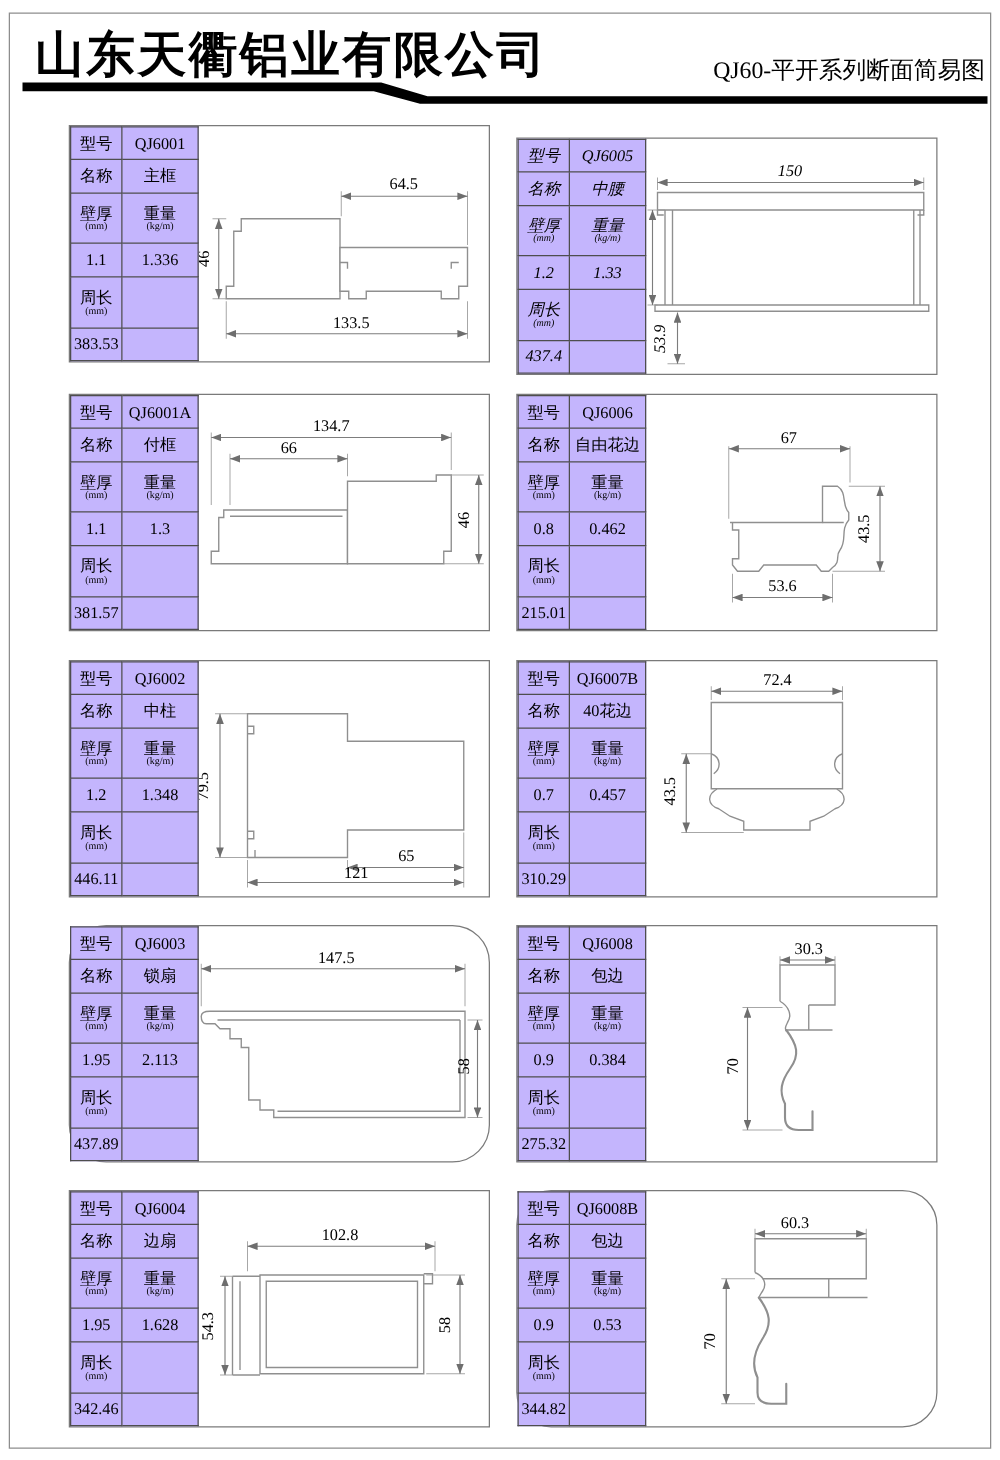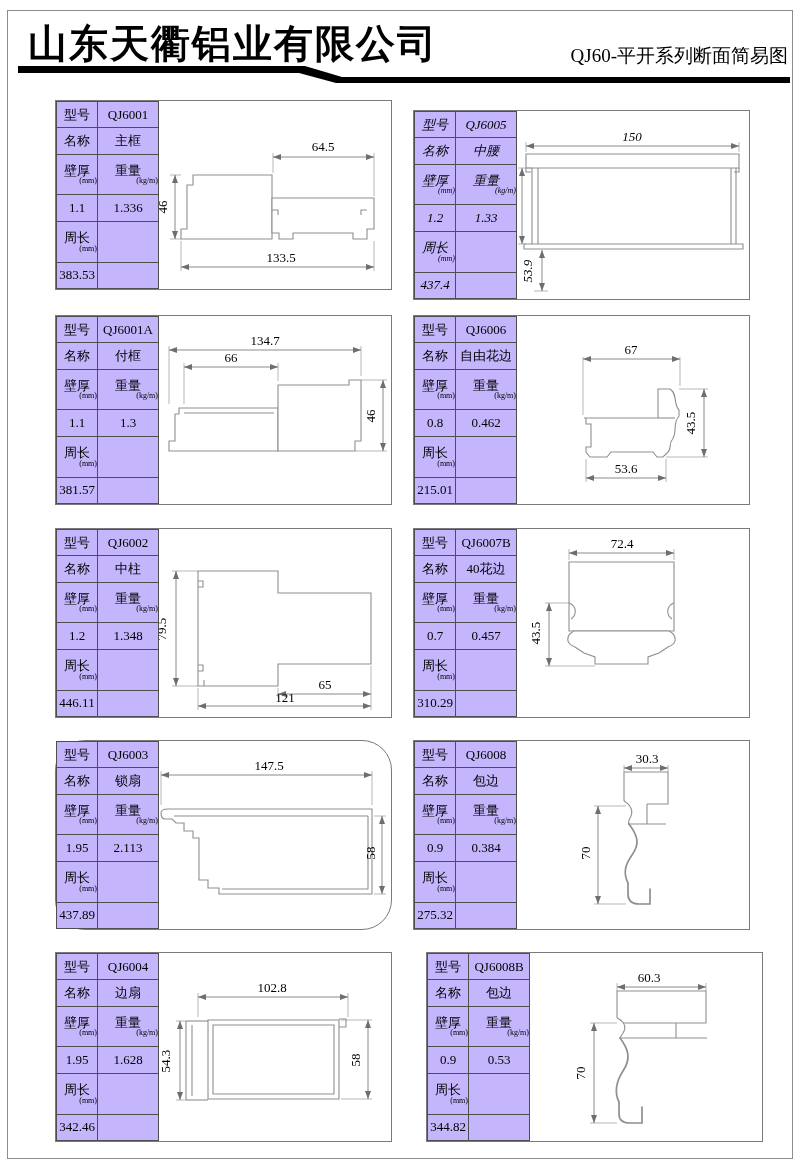--- a/index.html
+++ b/index.html
@@ -7,21 +7,21 @@
   .page-border{position:absolute;left:7px;top:10px;width:784px;height:1147px;border:1px solid #8d8d8d;}
   .company{position:absolute;left:28px;top:17px;font-size:39px;letter-spacing:2px;font-weight:600;white-space:nowrap;}
   .doc-title{position:absolute;right:12px;top:43px;font-size:19px;white-space:nowrap;}
   .divider-svg{position:absolute;left:0;top:0;}
   .cell{position:absolute;width:335px;height:188px;border:1px solid #7a7a7a;background:#fff;}
   .draw{position:absolute;left:0;top:0;width:335px;height:188px;z-index:1;}
   table.spec{position:absolute;left:0;top:0;width:100px;height:188px;border-collapse:collapse;background:#c4b5fd;z-index:2;table-layout:fixed;}
   table.spec td{border:1px solid #4e4e4e;text-align:center;vertical-align:middle;padding:0;font-size:13px;line-height:1.05;overflow:hidden;}
   td.c1{width:40px;}
   td.c2{width:60px;}
-  .unit{display:block;font-size:8px;line-height:8px;text-align:right;}
+  .unit{display:block;font-size:8px;line-height:8px;}
   .nm{font-size:12px;}
   .pm{font-size:11px;margin-left:36px;}
   
   .prof{fill:#fff;stroke:#8f8f8f;stroke-width:1.1;stroke-linejoin:miter;}
   .pl{fill:none;stroke:#8f8f8f;stroke-width:1.1;}
   .stem{fill:none;stroke:#8f8f8f;stroke-width:1.7;stroke-linecap:round;}
   .dim{stroke:#7d7d7d;stroke-width:0.9;fill:none;}
   .ext{stroke:#9a9a9a;stroke-width:0.7;fill:none;}
   .dt{font-family:"Liberation Serif",serif;font-size:13px;fill:#000;text-anchor:middle;}
 </style>
@@ -504,21 +504,21 @@
           <td></td>
         </tr>
     <tr>
           <td class="pm">342.46</td>
           <td></td>
         </tr>
   </tbody>
     </table>
 </div>
 
-<div class="cell" style="left:426px;top:952px;">
+<div class="cell" style="left:413px;top:952px;border-radius:28px;">
   <svg class="draw" viewBox="0 0 335 188">
     <g>
       <path class="pl" d="M190,65 V38 H279 V70 H196"></path>
       <path class="pl" d="M249,70 V85"></path>
       <path class="pl" d="M190,65 C197,68 200,74 196,80 C194,83 193,84 193,86"></path>
       <path class="pl" d="M193,85 H280"></path>
       <path class="stem" d="M193,85 C202,97 204,106 196,118 C189,129 187,139 192,149 L192,161 C192,167 196,170 203,170 H215 V154"></path>
     </g>
     <g>
       <line class="ext" x1="190" y1="30" x2="190" y2="38"></line>

